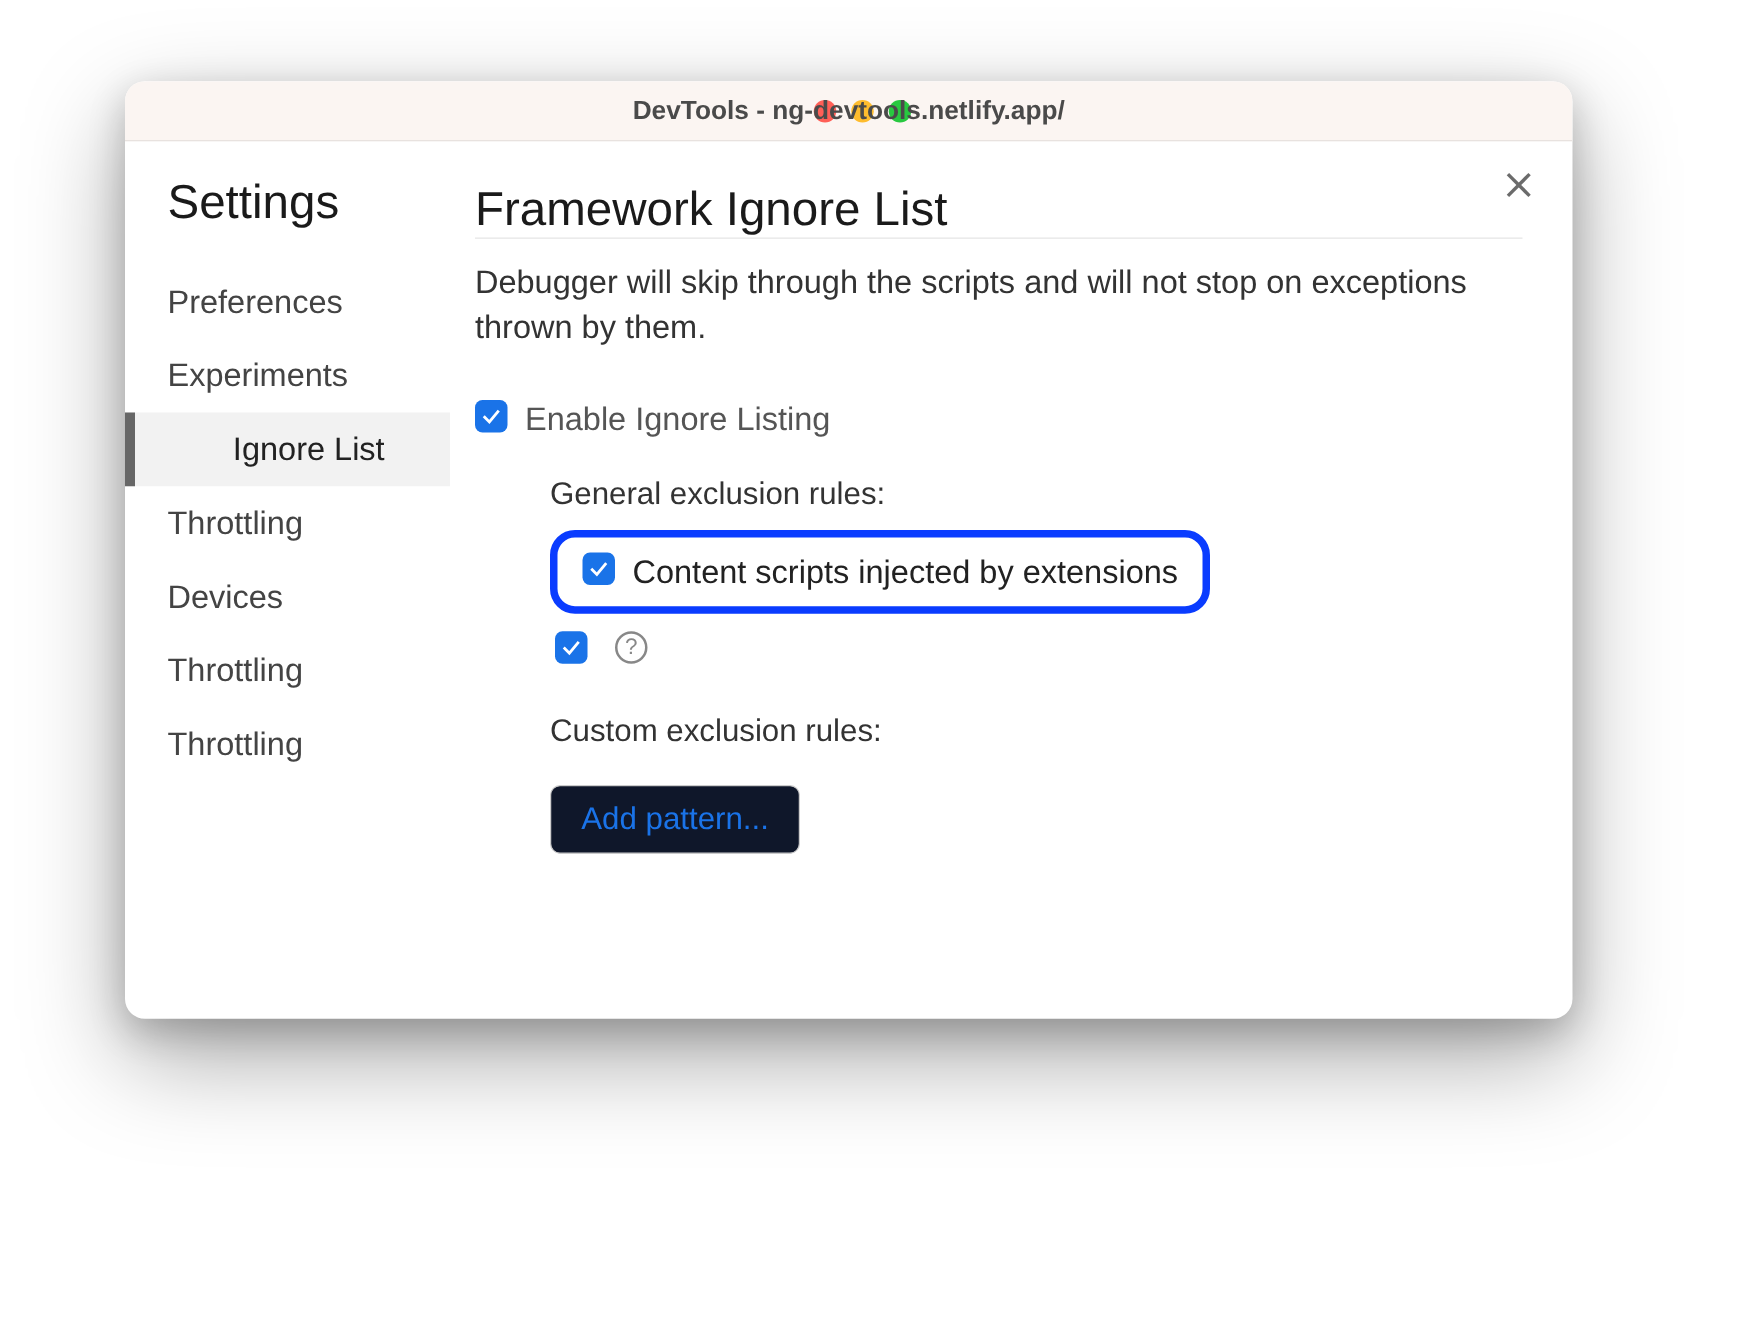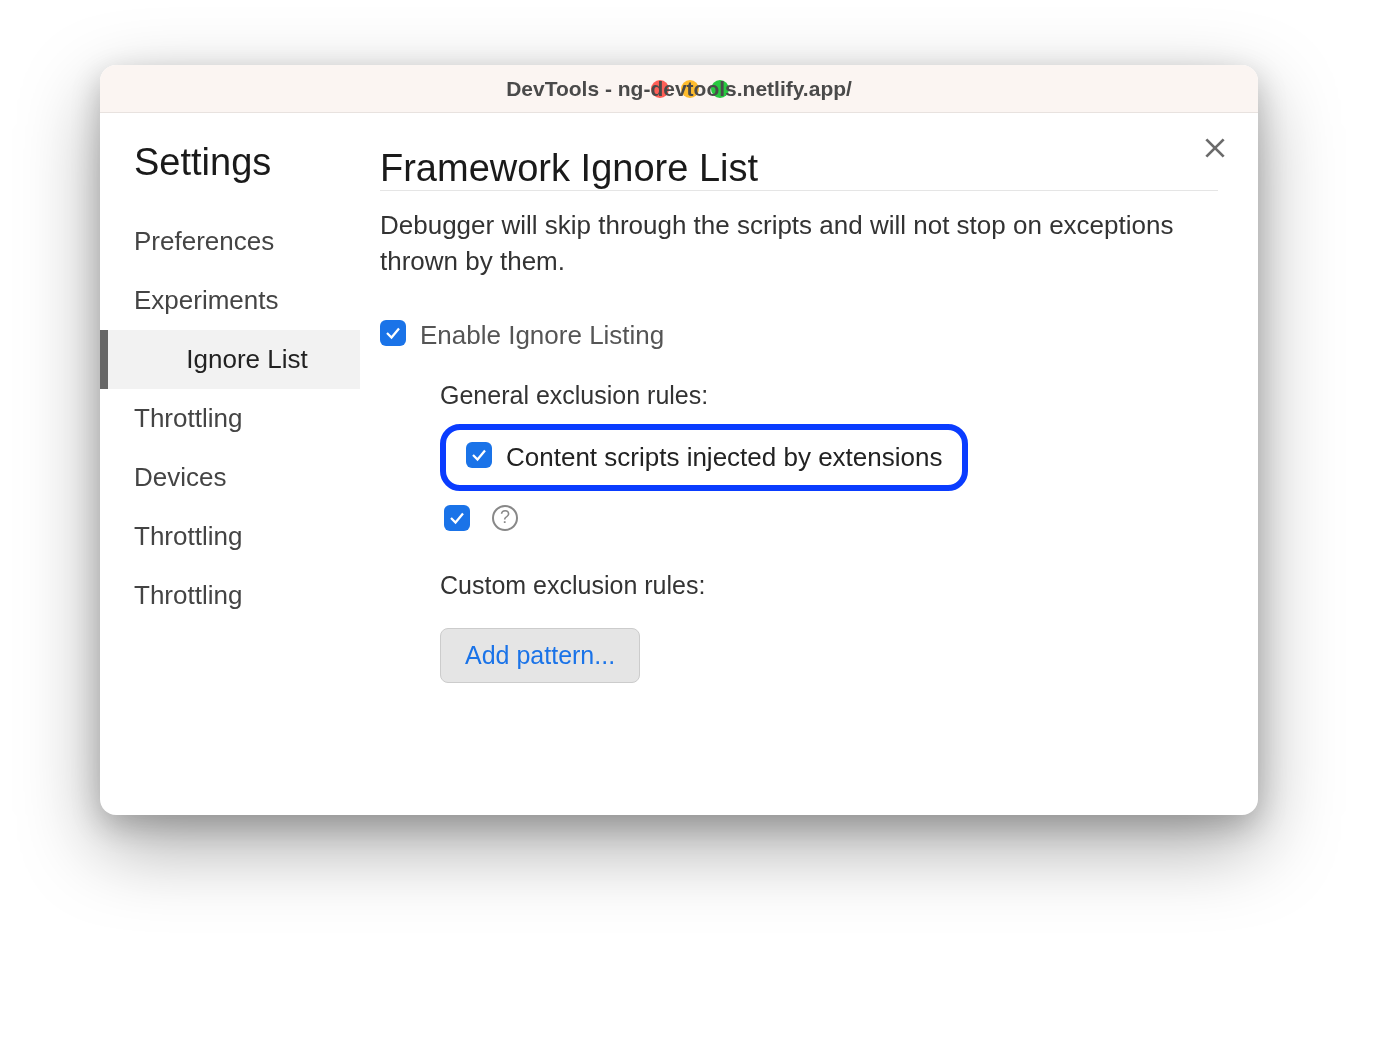--- a/index.html
+++ b/index.html
@@ -155,21 +155,21 @@
     color: #888;
     margin-left: 8px;
     cursor: pointer;
   }
   .add-pattern-btn {
     margin-top: 14px;
     display: inline-block;
     padding: 12px 24px;
     border: 1px solid #ccc;
     border-radius: 8px;
-    background: #e5e5e5;
+    background: #0f172a;
     color: #1a73e8;
     font-size: 25px;
     font-weight: 500;
     cursor: pointer;
   }
 </style>
 </head>
 <body>
 
 <div class="window">

